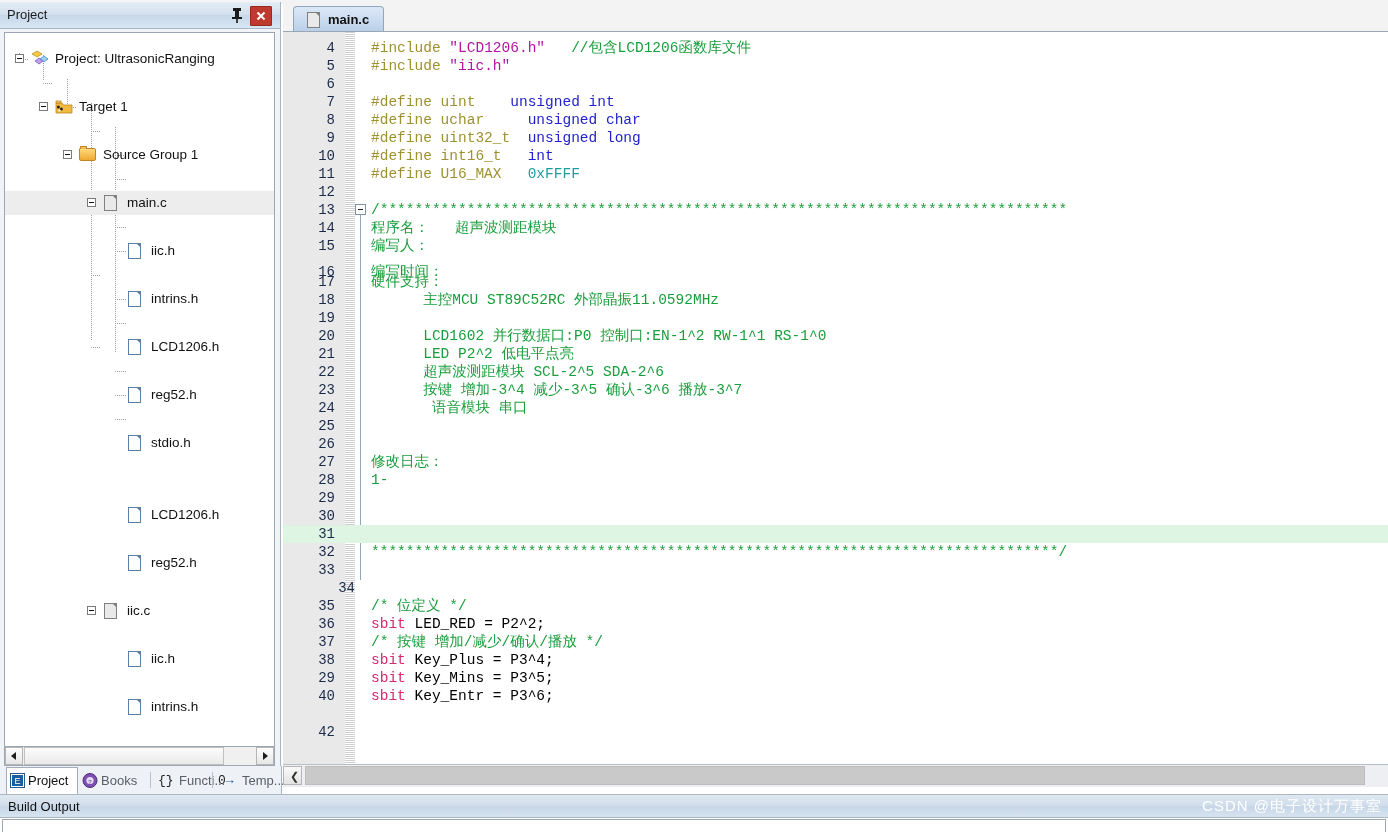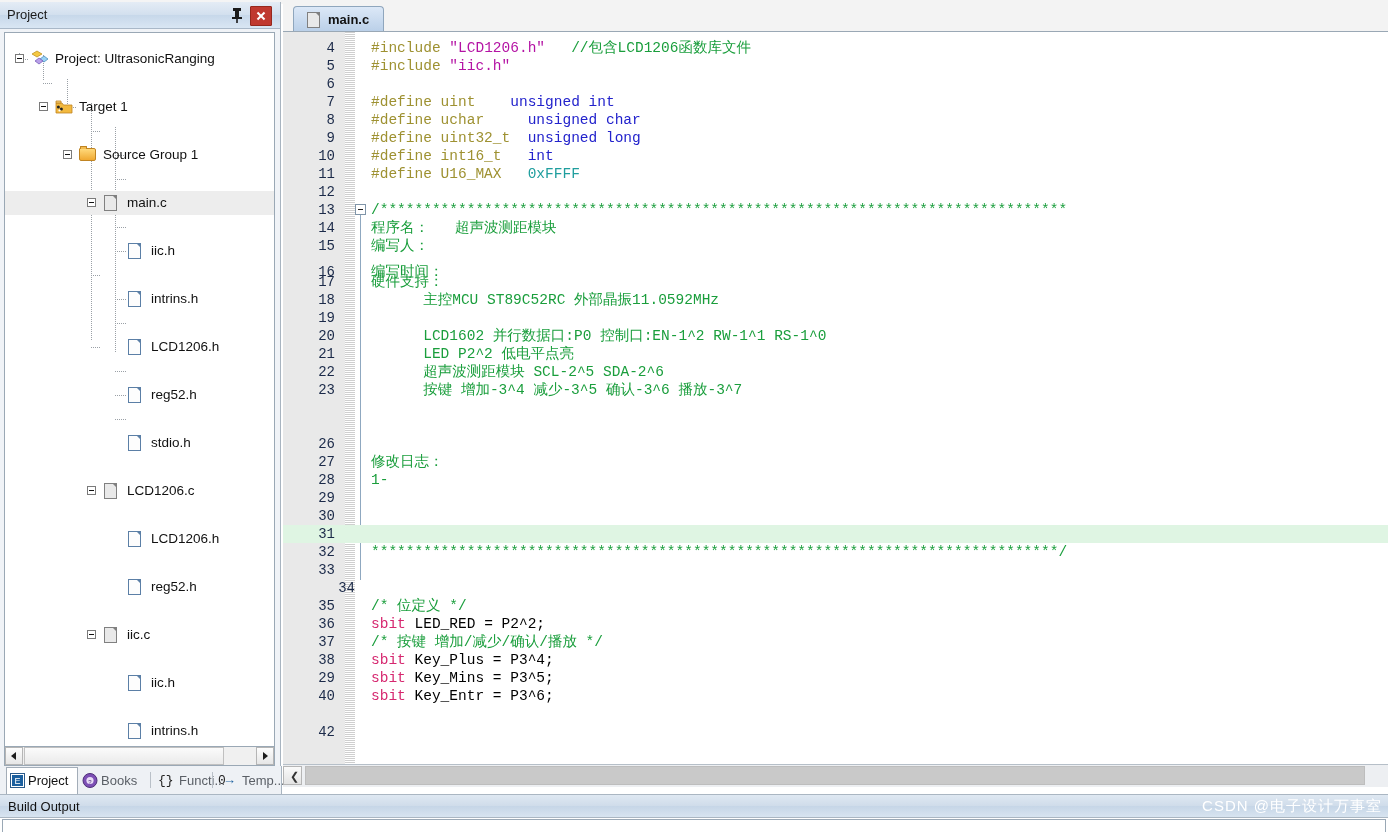--- a/index.html
+++ b/index.html
@@ -222,25 +222,20 @@
       </div>
       <div class="trow" style="top:182px;">
         <div class="ico-doc" style="left:123px;"></div>
         <div class="tlabel" style="left:146px;">reg52.h</div>
       </div>
       <div class="trow" style="top:206px;">
         <div class="ico-doc" style="left:123px;"></div>
         <div class="tlabel" style="left:146px;">stdio.h</div>
       </div>
 
-      <div class="trow" style="top:230px;">
-        <div class="expander" style="left:82px;"></div>
-        <div class="ico-doc grey" style="left:99px;"></div>
-        <div class="tlabel" style="left:122px;">LCD1206.c</div>
-      </div>
       <div class="trow" style="top:254px;">
         <div class="ico-doc" style="left:123px;"></div>
         <div class="tlabel" style="left:146px;">LCD1206.h</div>
       </div>
       <div class="trow" style="top:278px;">
         <div class="ico-doc" style="left:123px;"></div>
         <div class="tlabel" style="left:146px;">reg52.h</div>
       </div>
 
       <div class="trow" style="top:302px;">
@@ -329,20 +324,22 @@
           <div class="ln" style="top: 187px;"><span class="num">14</span><span class="txt"><span class="k-cmt">程序名：   超声波测距模块</span></span></div>
           <div class="ln" style="top: 205px;"><span class="num">15</span><span class="txt"><span class="k-cmt">编写人：</span></span></div>
           <div class="ln" style="top: 231px; padding-left: 48px;"><span class="num">16</span><span class="txt"><span class="k-cmt">编写时间：</span></span></div>
           <div class="ln" style="top: 241px;"><span class="num">17</span><span class="txt"><span class="k-cmt">硬件支持：</span></span></div>
           <div class="ln" style="top: 259px;"><span class="num">18</span><span class="txt"><span class="k-cmt">      主控MCU ST89C52RC 外部晶振11.0592MHz</span></span></div>
           <div class="ln" style="top: 277px;"><span class="num">19</span><span class="txt"></span></div>
           <div class="ln" style="top: 295px;"><span class="num">20</span><span class="txt"><span class="k-cmt">      LCD1602 并行数据口:P0 控制口:EN-1^2 RW-1^1 RS-1^0</span></span></div>
           <div class="ln" style="top: 313px;"><span class="num">21</span><span class="txt"><span class="k-cmt">      LED P2^2 低电平点亮</span></span></div>
           <div class="ln" style="top: 331px;"><span class="num">22</span><span class="txt"><span class="k-cmt">      超声波测距模块 SCL-2^5 SDA-2^6</span></span></div>
           <div class="ln" style="top: 349px;"><span class="num">23</span><span class="txt"><span class="k-cmt">      按键 增加-3^4 减少-3^5 确认-3^6 播放-3^7</span></span></div>
+          <div class="ln" style="top: 367px;"><span class="num">24</span><span class="txt"><span class="k-cmt">       语音模块 串口</span></span></div>
+          <div class="ln" style="top: 385px;"><span class="num">25</span><span class="txt"></span></div>
           <div class="ln" style="top: 403px;"><span class="num">26</span><span class="txt"></span></div>
           <div class="ln" style="top: 421px;"><span class="num">27</span><span class="txt"><span class="k-cmt">修改日志：</span></span></div>
           <div class="ln" style="top: 439px;"><span class="num">28</span><span class="txt"><span class="k-cmt">1-</span></span></div>
           <div class="ln" style="top: 457px;"><span class="num">29</span><span class="txt"></span></div>
           <div class="ln" style="top: 475px;"><span class="num">30</span><span class="txt"></span></div>
           <div class="ln hl" style="top: 493px;"><span class="num">31</span><span class="txt"></span></div>
           <div class="ln" style="top: 511px;"><span class="num">32</span><span class="txt"><span class="k-cmt">*******************************************************************************/</span></span></div>
           <div class="ln" style="top: 529px;"><span class="num">33</span><span class="txt"></span></div>
           <div class="ln" style="top: 547px; margin-left: 20px;"><span class="num">34</span><span class="txt"></span></div>
           <div class="ln" style="top: 565px;"><span class="num">35</span><span class="txt"><span class="k-cmt">/* 位定义 */</span></span></div>

